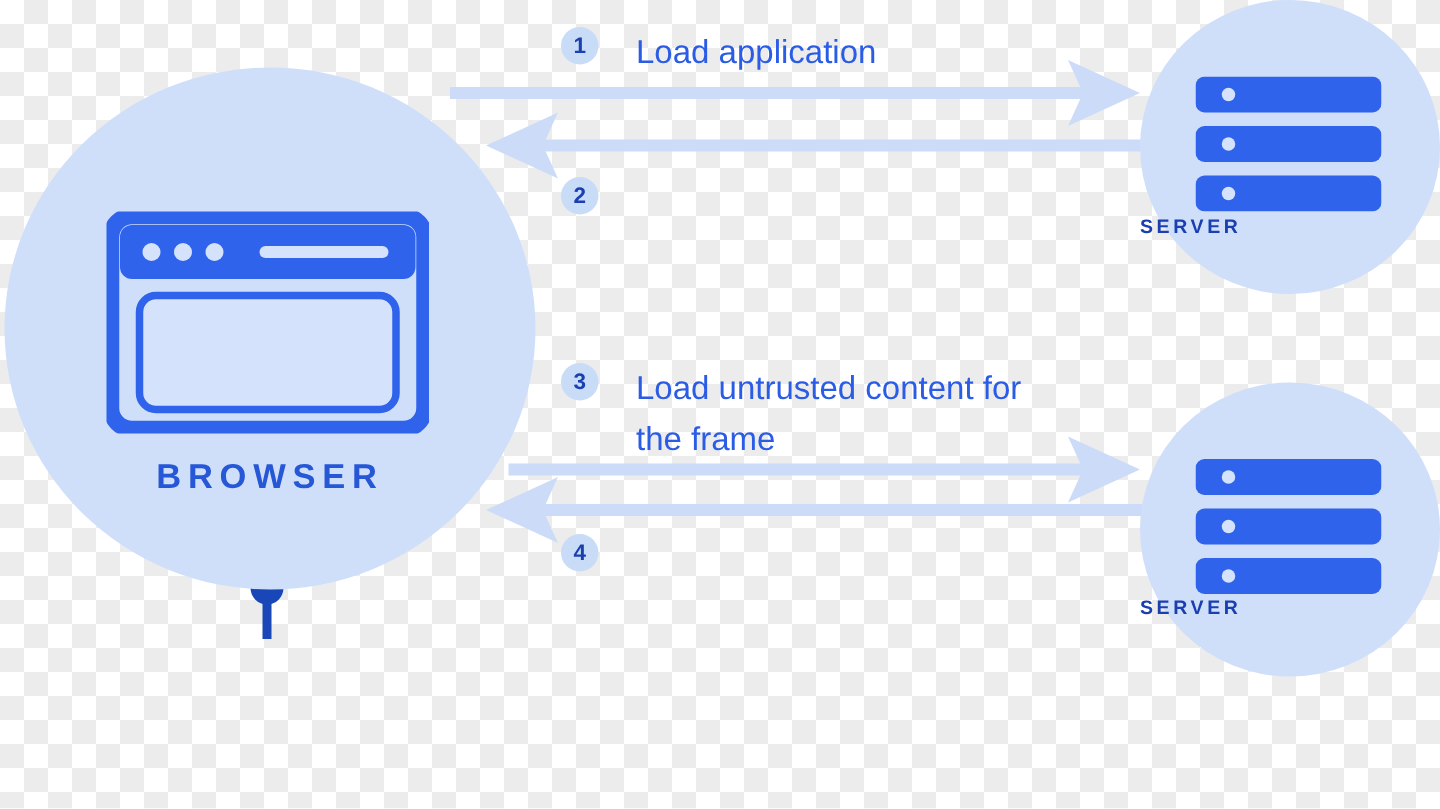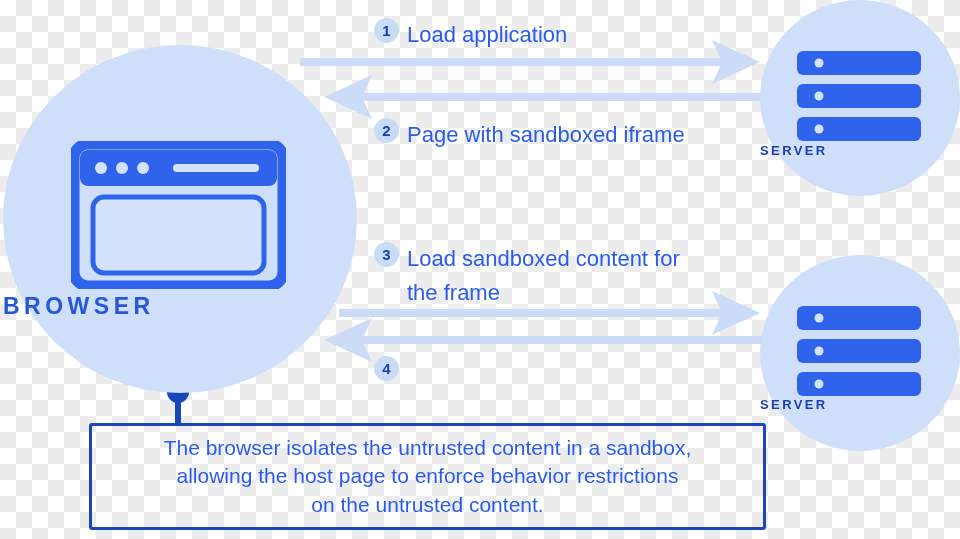--- a/index.html
+++ b/index.html
@@ -61,23 +61,23 @@
   #browser-icon {
     position: absolute;
     left: 71px;
     top: 141px;
     width: 215px;
     height: 148px;
   }
   #browser-label {
     position: absolute;
     left: 3px;
-    top: 293px;
+    top: 304px;
     width: 354px;
-    text-align: left;
+    text-align: center;
     font-size: 23px;
     font-weight: bold;
     letter-spacing: 4.5px;
     color: #2557d6;
   }
 
   
   .server-icon {
     position: absolute;
     width: 124px;
@@ -116,20 +116,21 @@
     display: flex;
     align-items: center;
     justify-content: center;
     line-height: 1;
   }
   .step-text {
     color: #2b5ce6;
     font-size: 22px;
     line-height: 1.55;
     white-space: pre-line;
+    margin-left: 17px;
   }
   #step-1 { left: 374px; top: 18px; }
   #step-2 { left: 374px; top: 118px; }
   #step-3 { left: 374px; top: 242px; width: 330px; }
   #step-4 { left: 374px; top: 356px; }
 
   
   #caption-box {
     position: absolute;
     left: 89px;
@@ -227,32 +228,26 @@
   </div>
   <div class="server-label" id="server-label-2">SERVER</div>
 
   <div class="step" id="step-1">
     <div class="step-badge">1</div>
     <div class="step-text">Load application</div>
   </div>
 
   <div class="step" id="step-2">
     <div class="step-badge">2</div>
-    <div class="step-text">Page with sandboxed iframe</div>
   </div>
 
   <div class="step" id="step-3">
     <div class="step-badge">3</div>
-    <div class="step-text">Load sandboxed content for
+    <div class="step-text">Load untrusted content for
 the frame</div>
   </div>
 
   <div class="step" id="step-4">
     <div class="step-badge">4</div>
   </div>
 
-  <div id="caption-box">
-    <div id="caption-text">The browser isolates the untrusted content in a sandbox,
-allowing the host page to enforce behavior restrictions
-on the untrusted content.</div>
-  </div>
 
 </div>
 
 </body></html>

